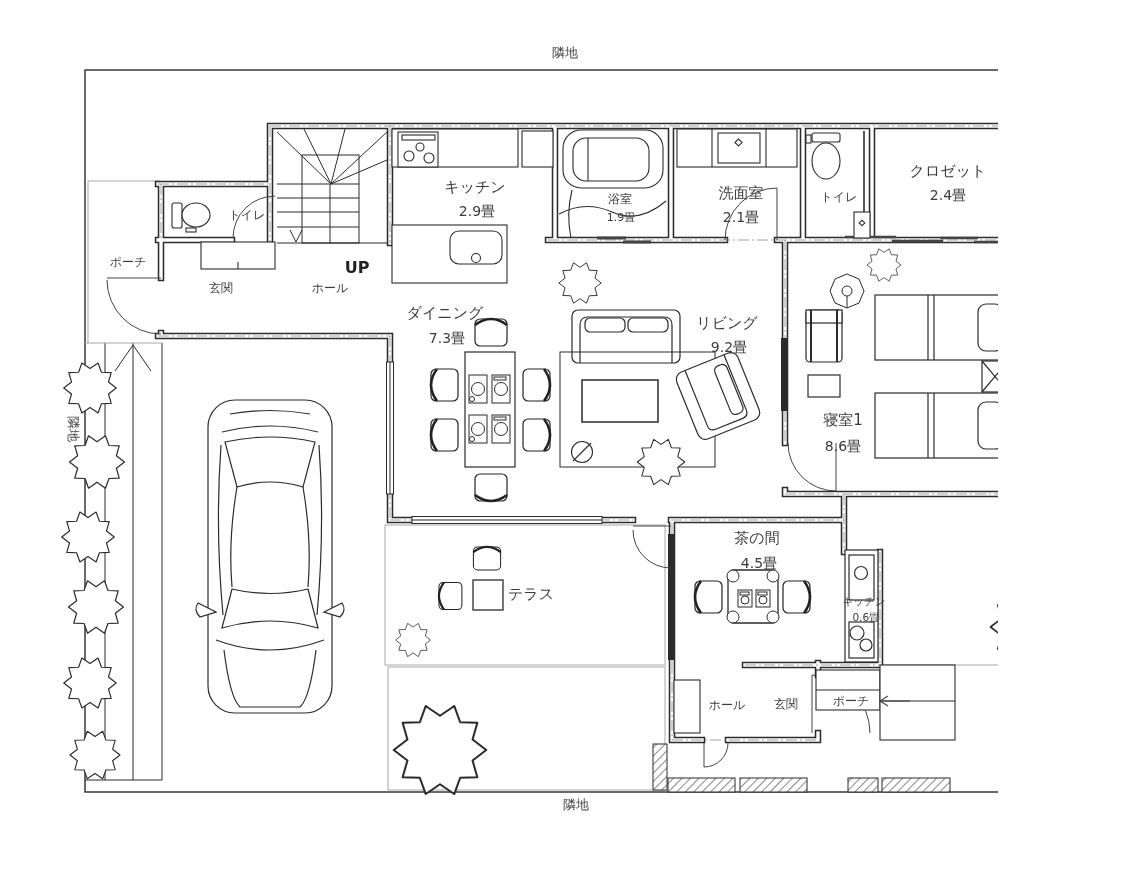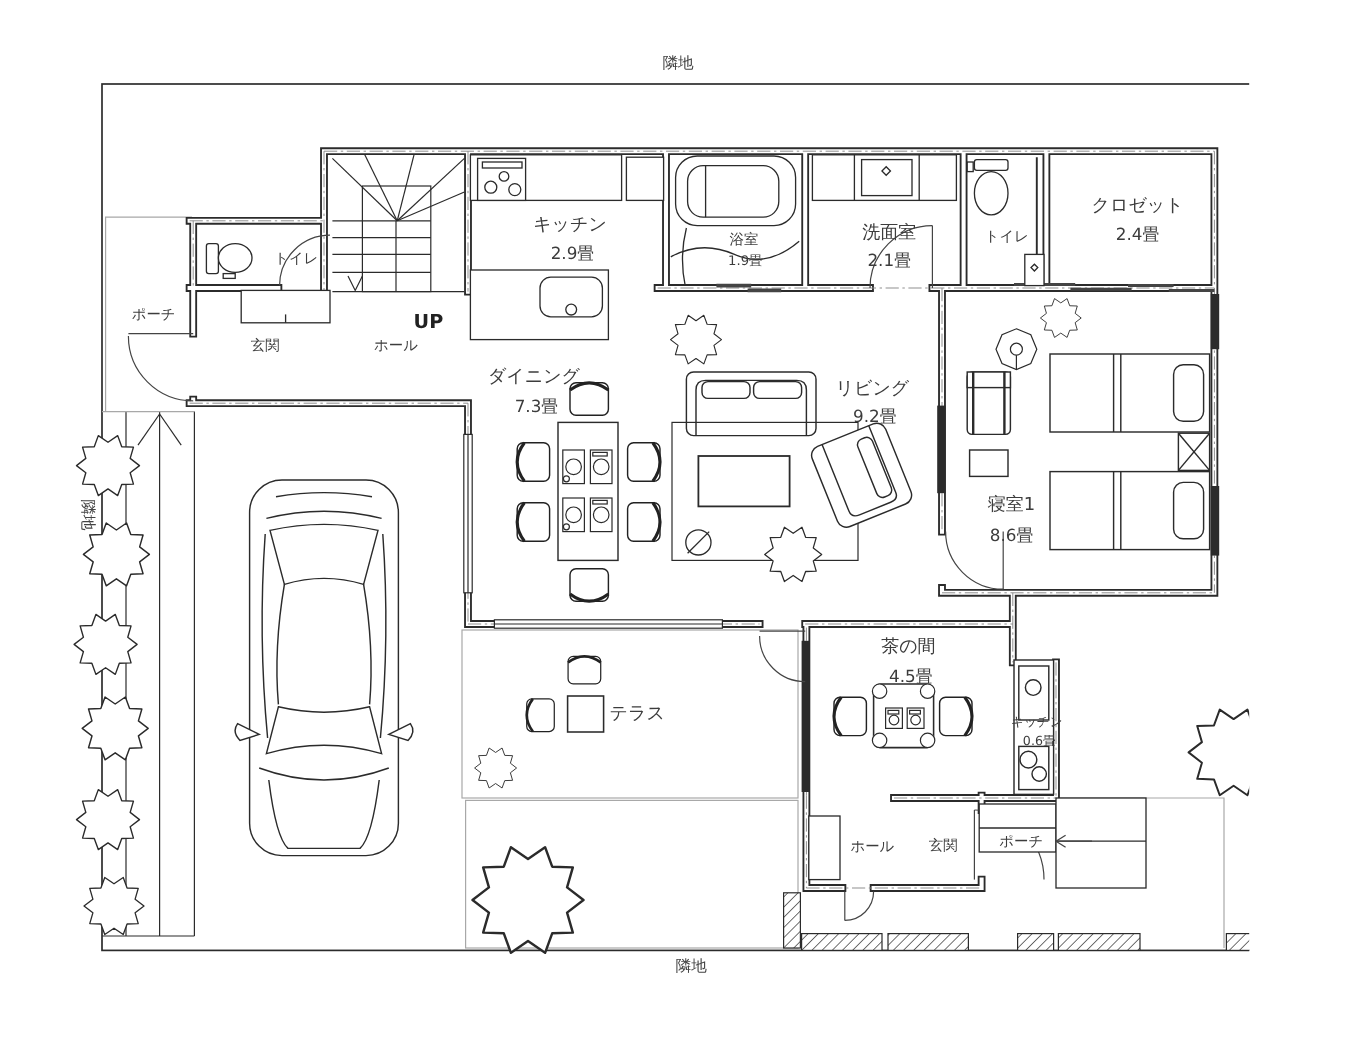--- a/index.html
+++ b/index.html
@@ -1,16 +1,16 @@
 <!DOCTYPE html>
 <html><head>
 <meta charset="utf-8">
 <style>
   html,body{margin:0;padding:0;background:#fff;}
-  .stage{position:relative;width:998px;height:869px;background:#ffffff;overflow:hidden;padding-left:43px;}
+  .stage{position:relative;width:998px;height:869px;background:#ffffff;overflow:hidden;}
   svg{position:absolute;left:0;top:0;}
   svg text{font-family:"DejaVu Sans","Liberation Sans",sans-serif;fill:#3c3c3c;}
   .room-name{font-size:15px;}
   .room-area{font-size:14px;}
   .small-label{font-size:12px;}
   .tiny-label{font-size:10.5px;}
   .site-label{font-size:13px;fill:#444;}
   .up-label{font-size:16px;font-weight:600;fill:#222;}
 </style>
 </head>

